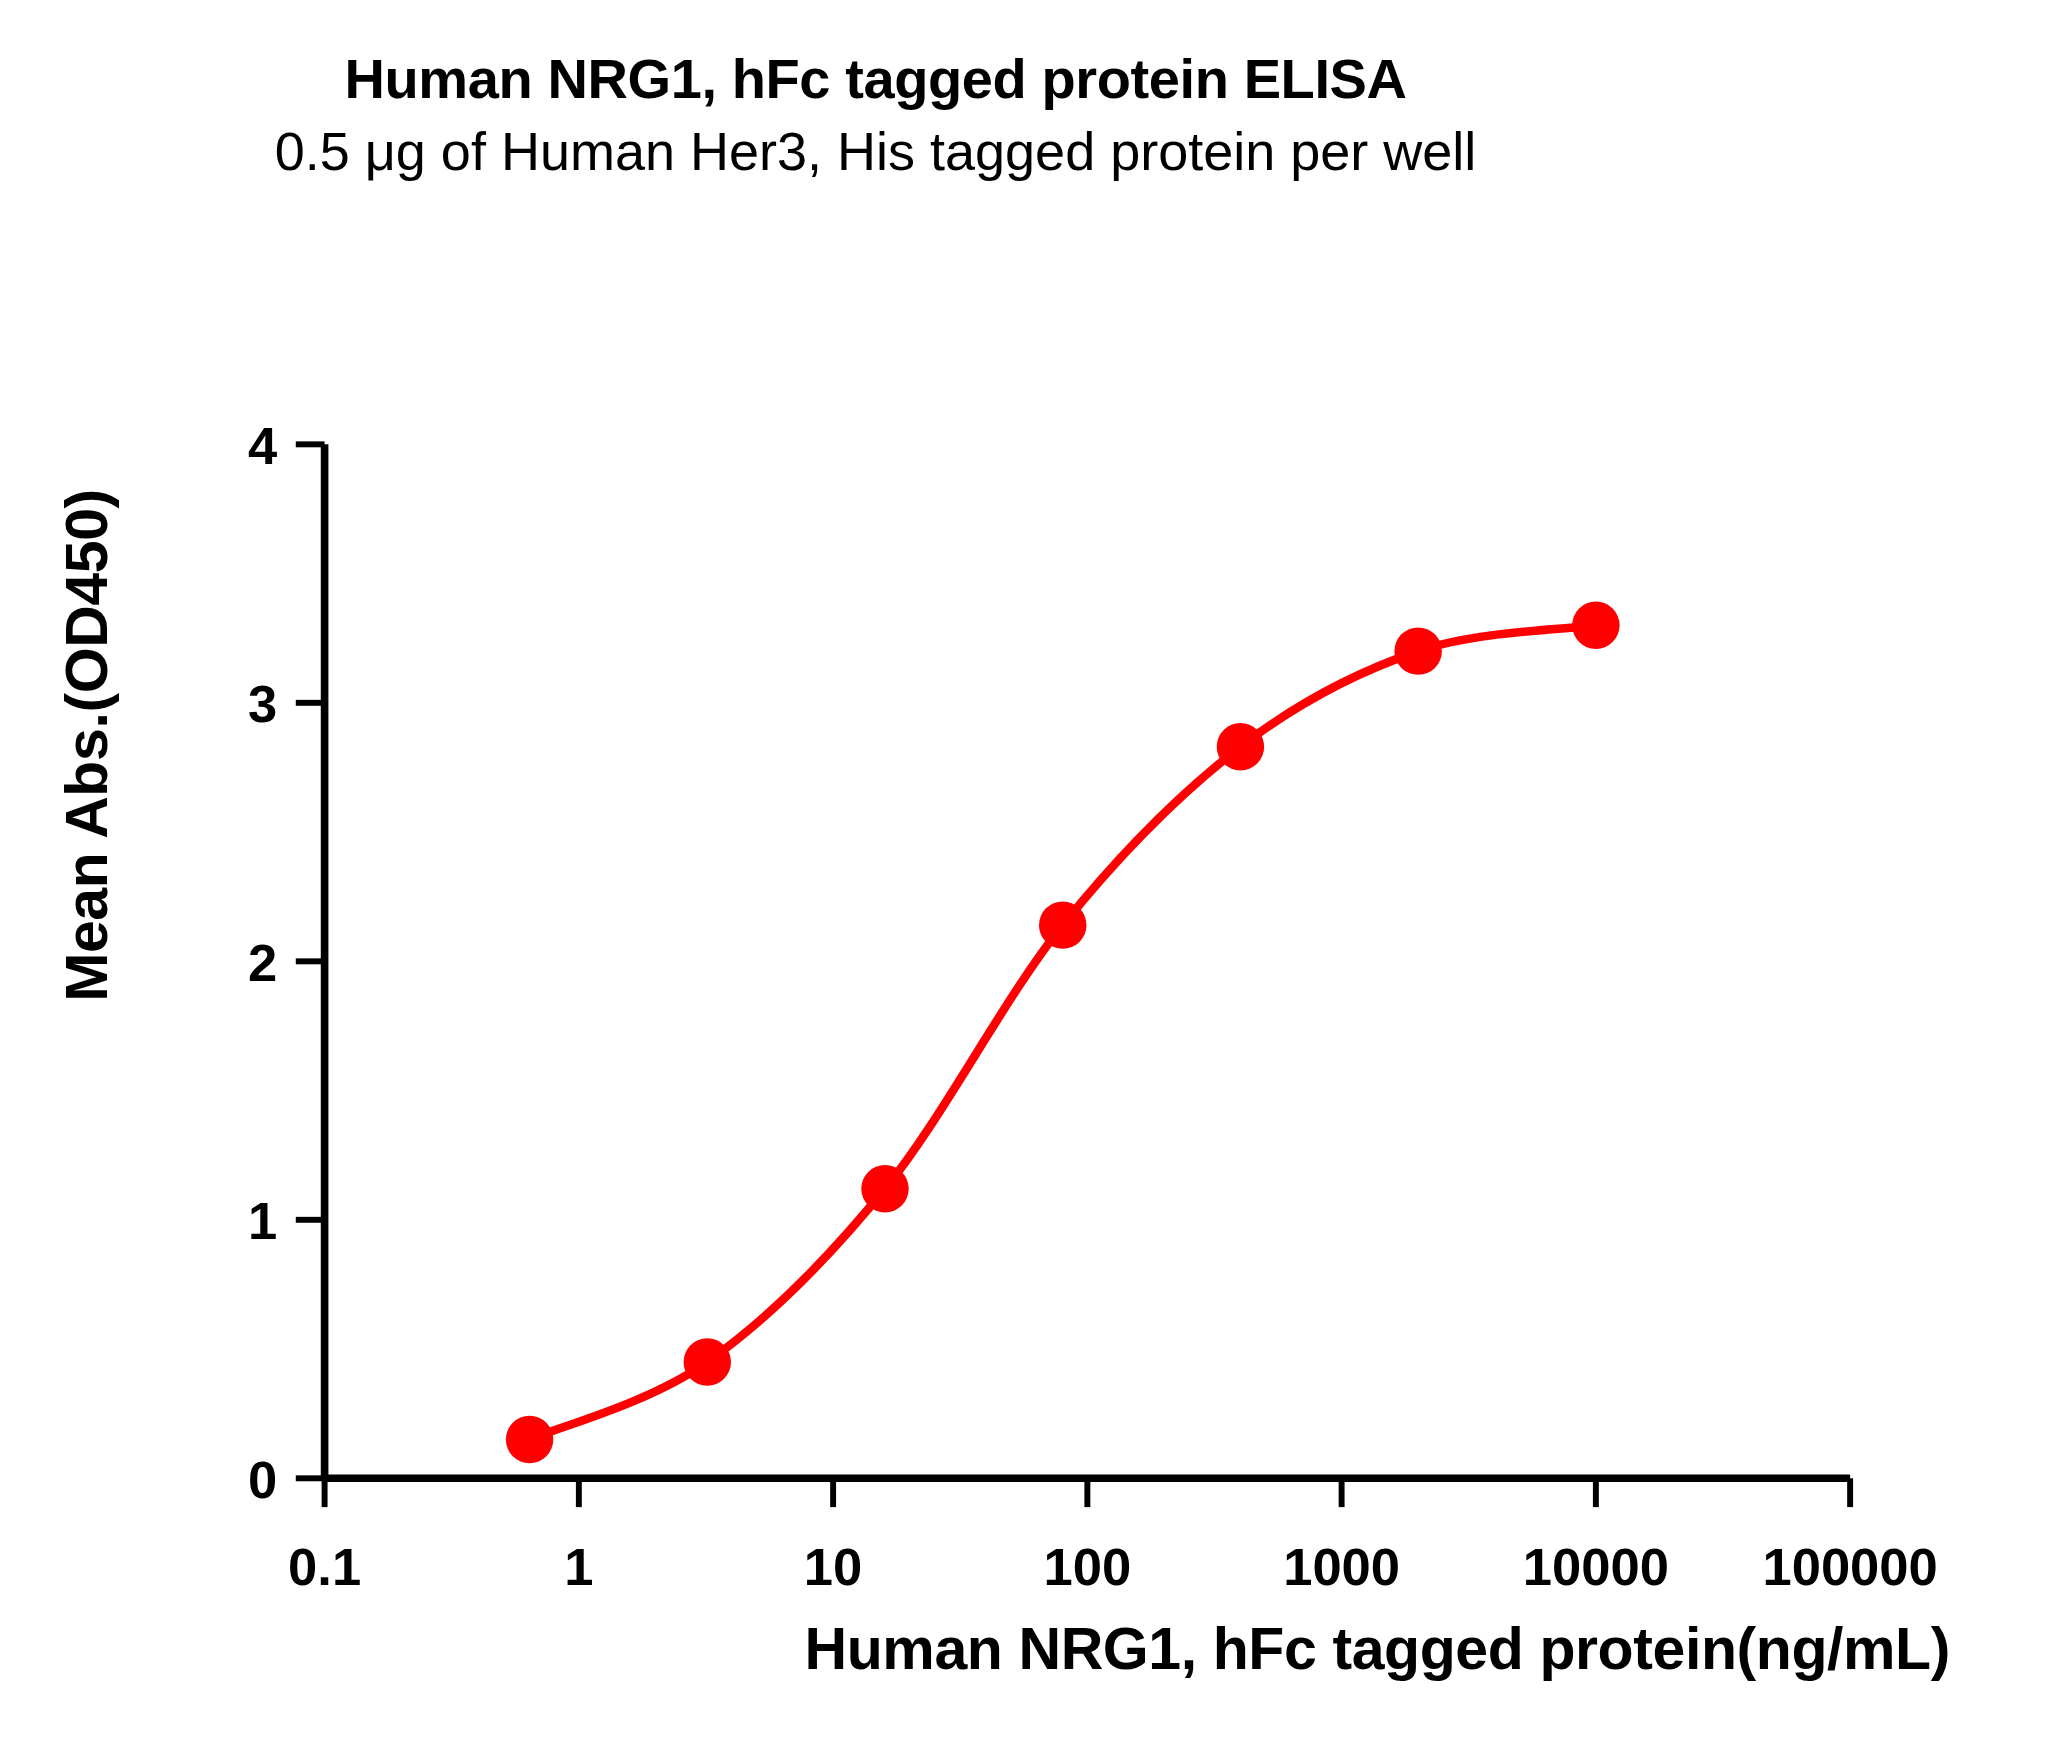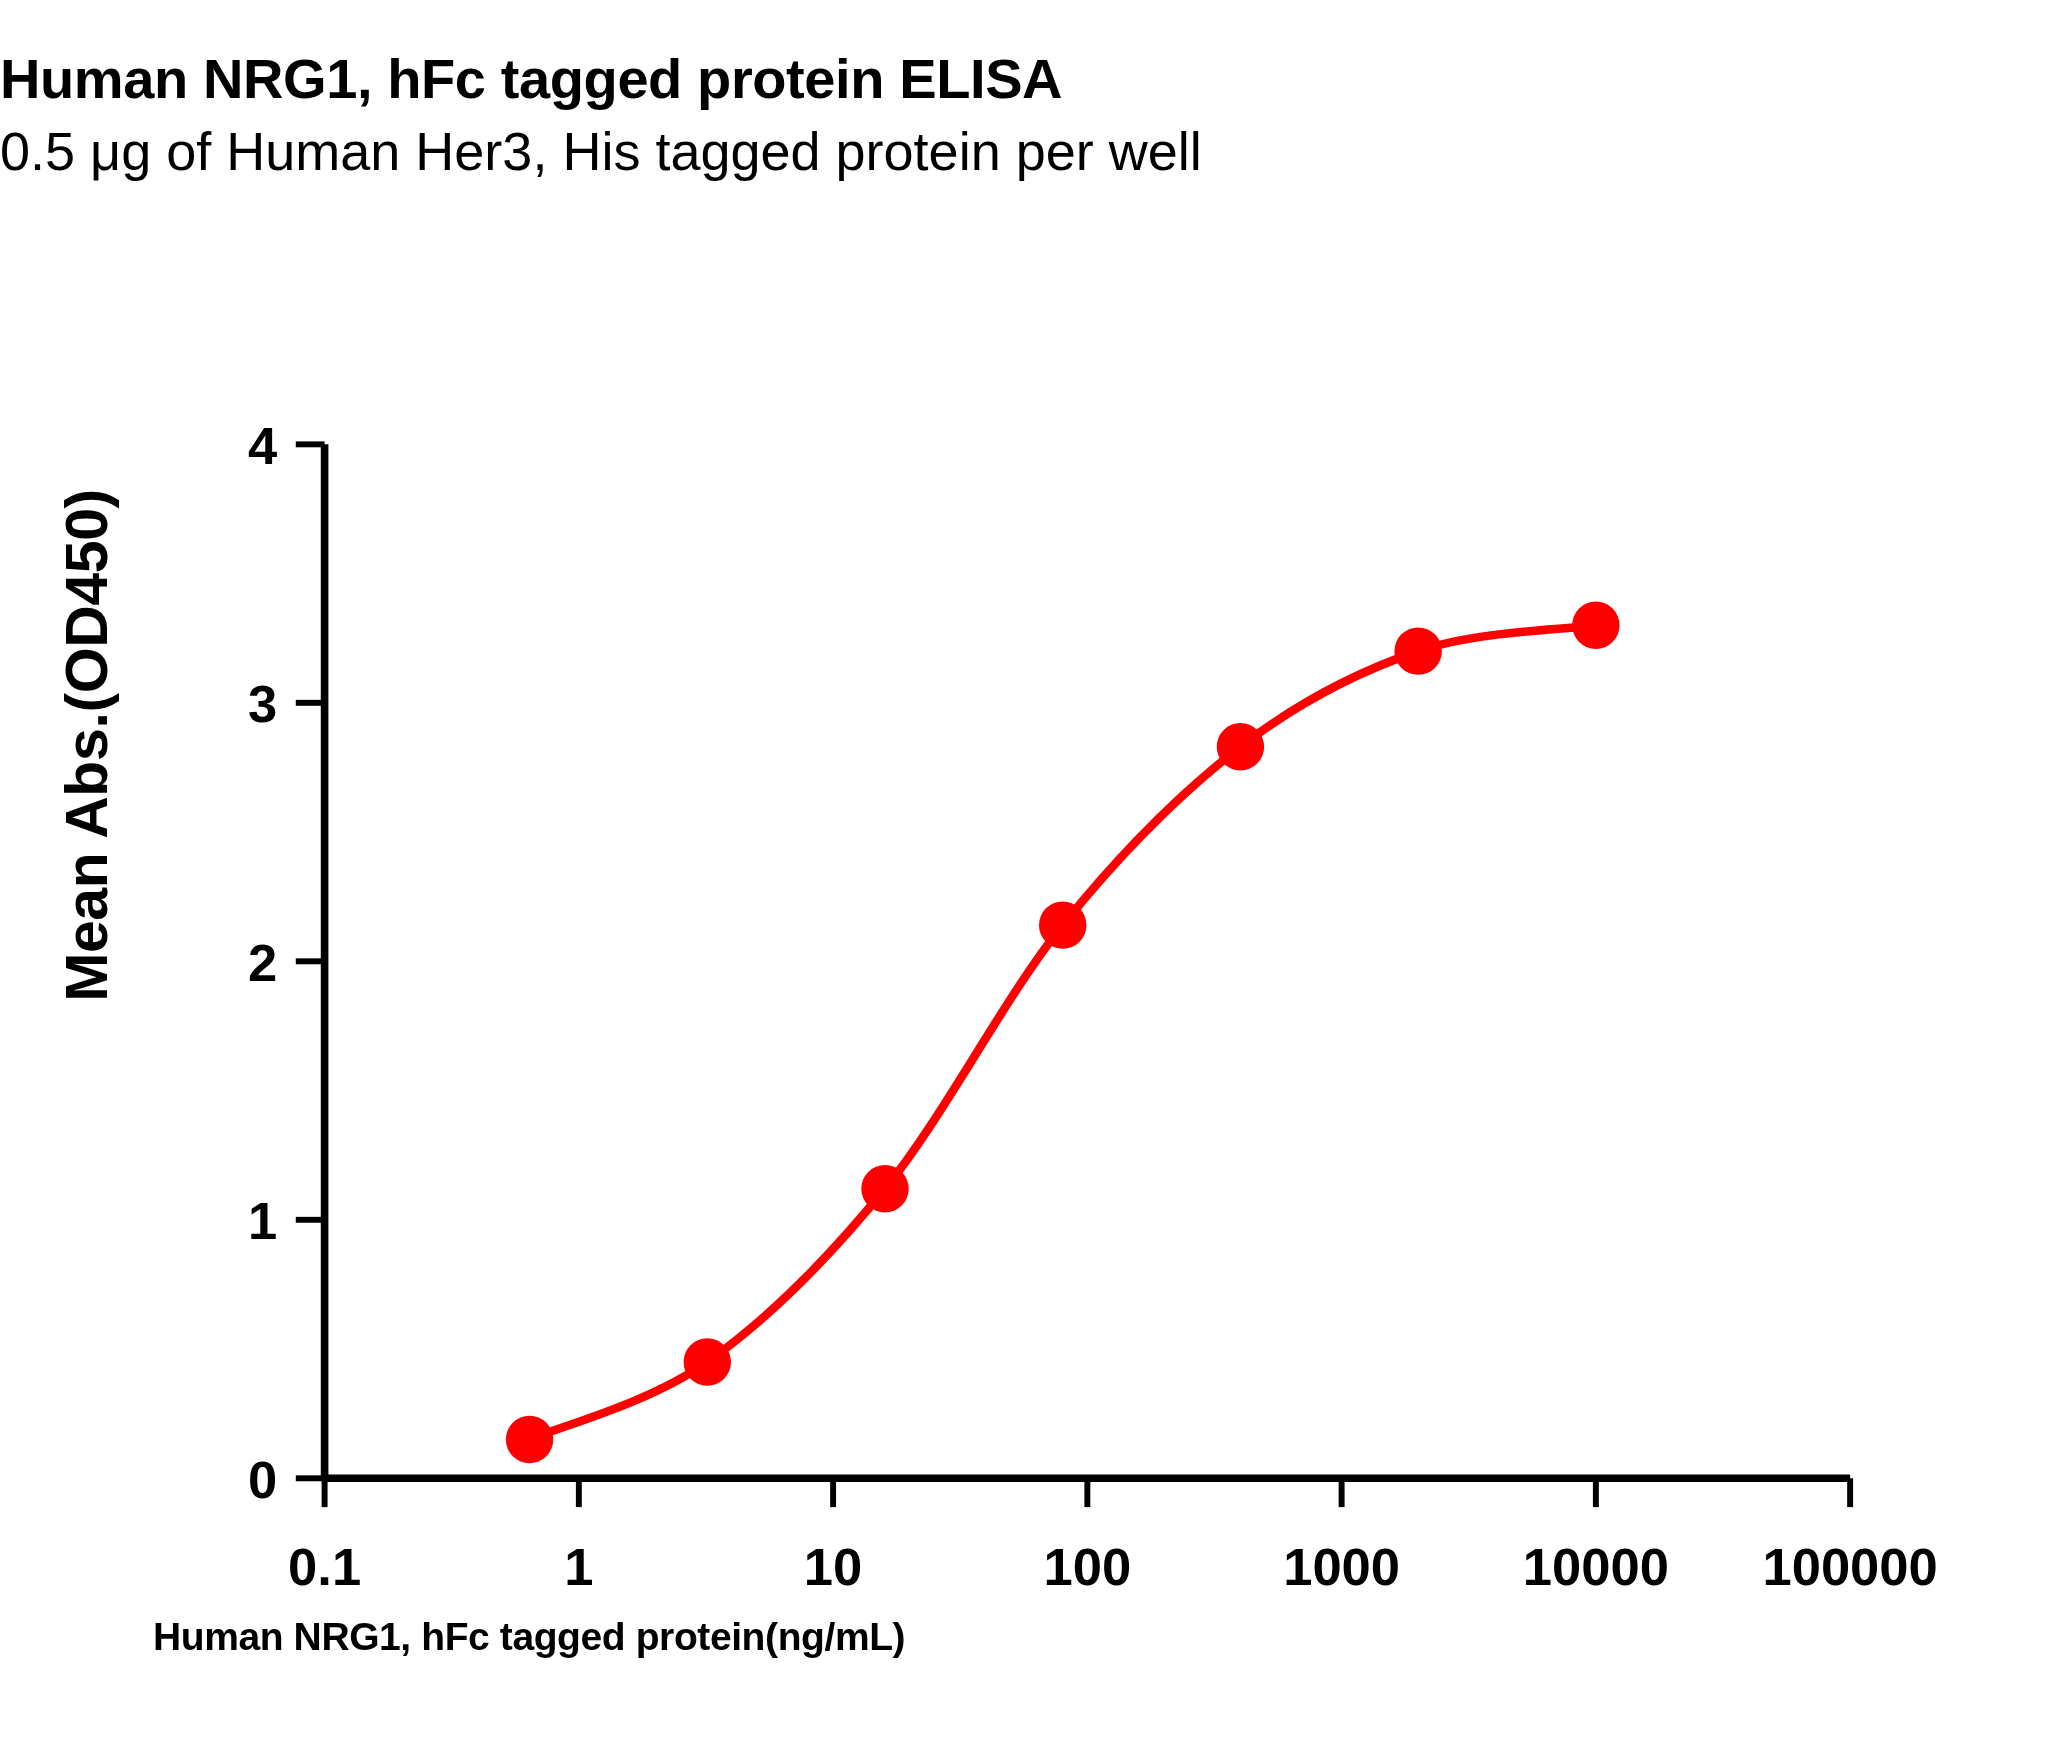--- a/index.html
+++ b/index.html
@@ -19,21 +19,21 @@
     position: absolute;
     inset: 0;
     width: 2062px;
     height: 1765px;
   }
   .title-block {
     position: absolute;
     top: 49px;
     left: 0;
     width: 1751px;
-    text-align: left;
+    text-align: center;
     pointer-events: none;
   }
   .chart-title {
     font-size: 56px;
     font-weight: bold;
     letter-spacing: -0.4px;
     line-height: 1.08;
     white-space: nowrap;
   }
   .chart-subtitle {
@@ -56,22 +56,22 @@
     letter-spacing: -0.4px;
     text-align: center;
     line-height: 81px;
     white-space: nowrap;
   }
   .axis-title-x {
     position: absolute;
     left: 153px;
     top: 1615px;
     width: 1797px;
-    text-align: left;
-    font-size: 39px;
+    text-align: right;
+    font-size: 59px;
     font-weight: bold;
     letter-spacing: -0.4px;
     white-space: nowrap;
   }
   svg.plot {
     position: absolute;
     left: 0;
     top: 0;
   }
   .tick-label {

